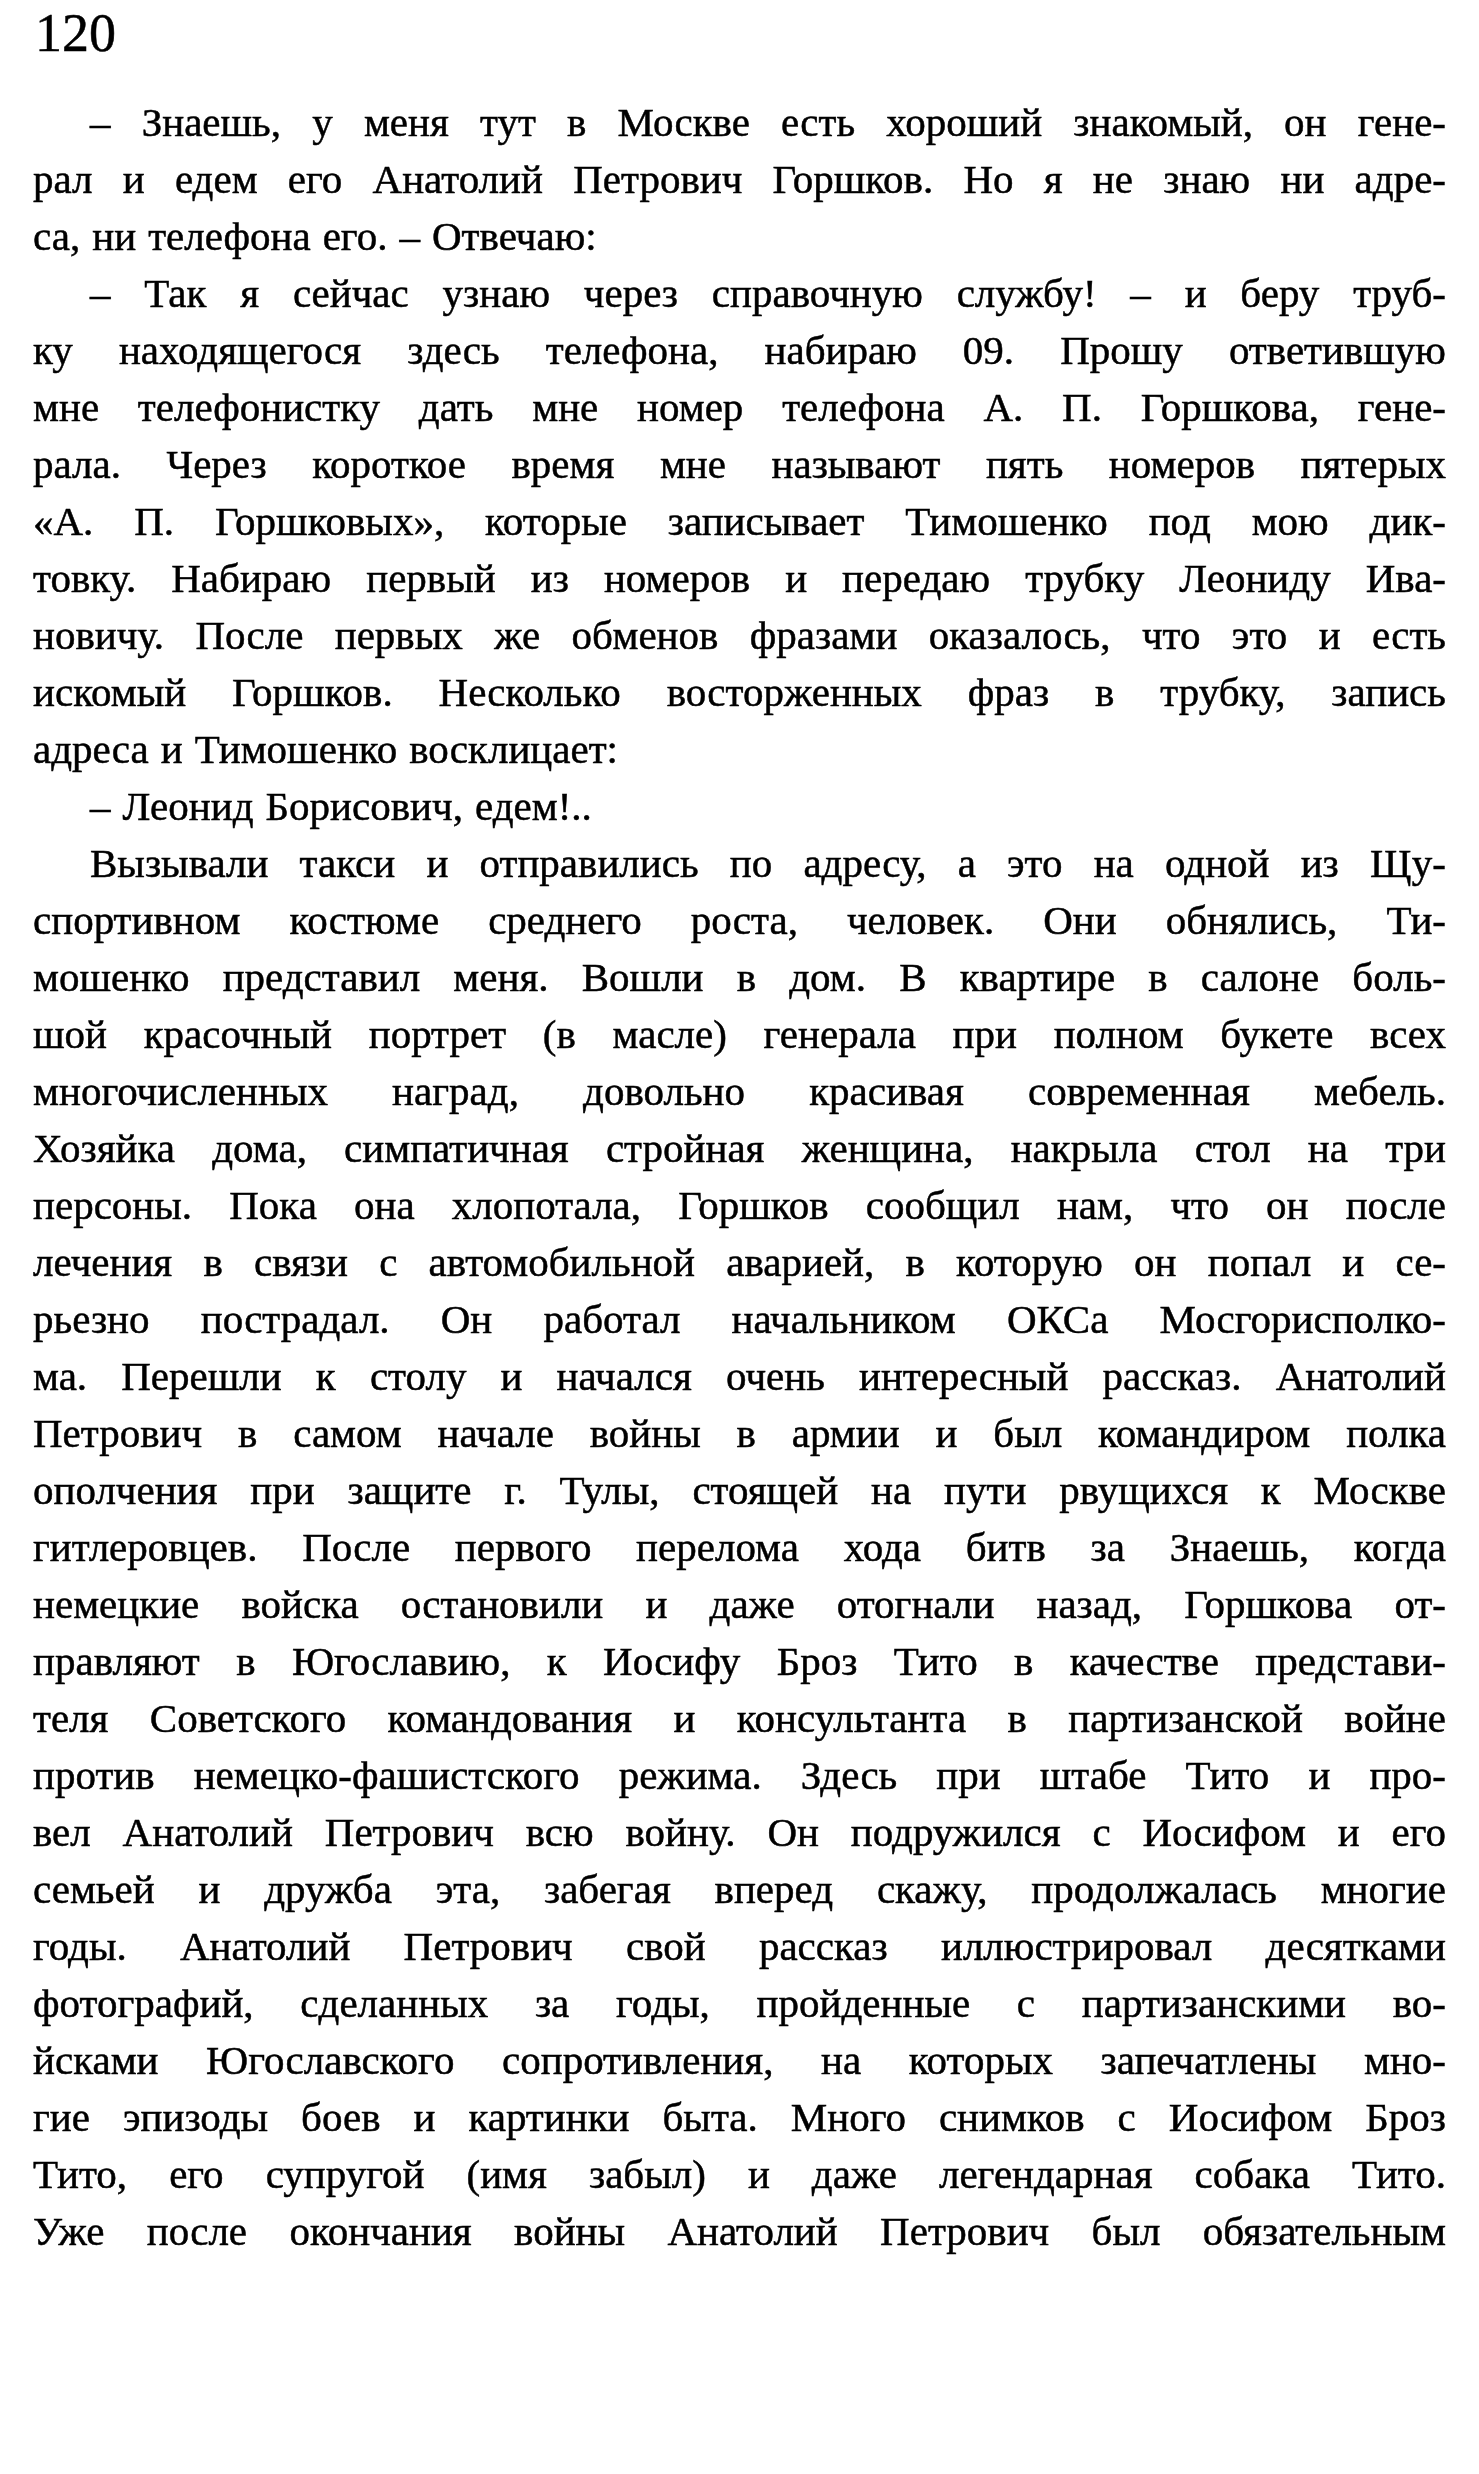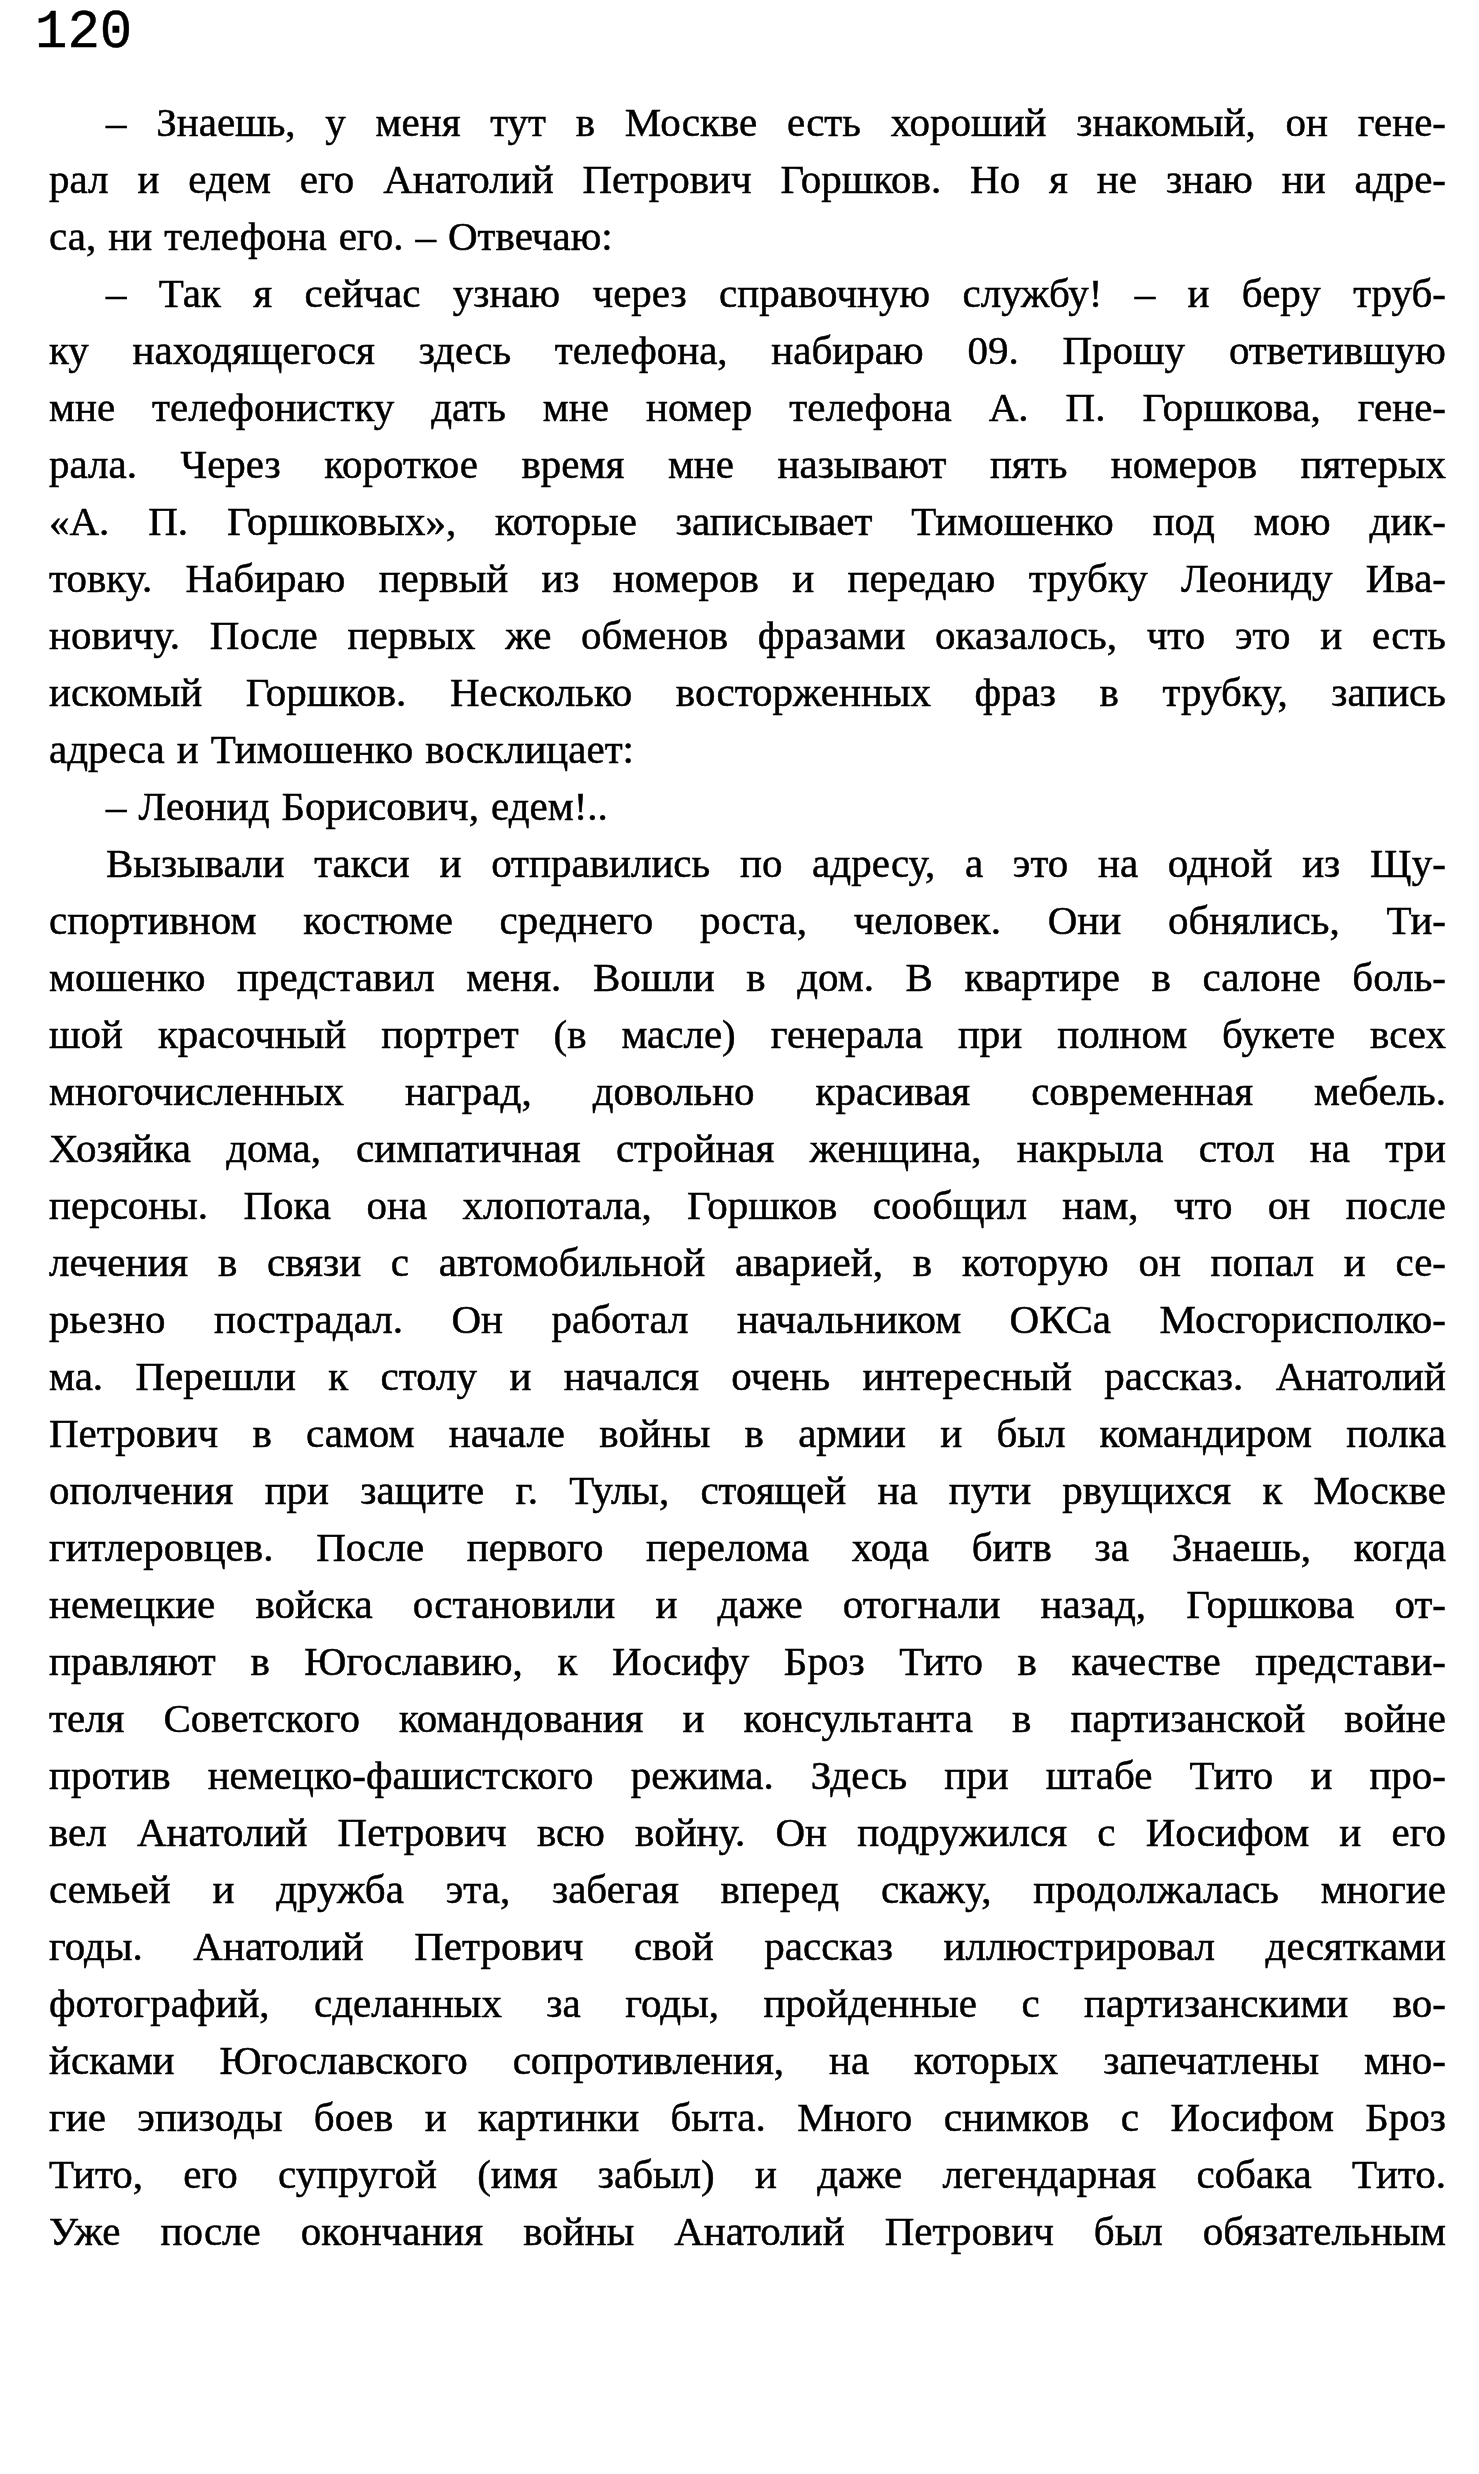--- a/index.html
+++ b/index.html
@@ -19,37 +19,35 @@
     position: absolute;
     inset: 0;
     background: #ffffff;
   }
   .page-number {
     position: absolute;
     left: 35px;
     top: 5.5px;
     font-size: 54px;
     line-height: 1;
-    font-family: Liberation Mono, monospace;
     -webkit-text-stroke: 0.5px currentColor;
   }
   .text-block {
     position: absolute;
     left: 33px;
     top: 94px;
     width: 1413px;
   }
   .line {
     font-size: 41px;
     line-height: 57px;
     text-align: justify;
     text-align-last: justify;
     -webkit-text-stroke: 0.5px currentColor;
     word-spacing: 1.8px;
-    margin-left: 16px;
   }
   .line.first {
     padding-left: 57px;
   }
   .line.flush-left {
     text-align-last: left;
   }
 </style>
 </head>
 <body>

